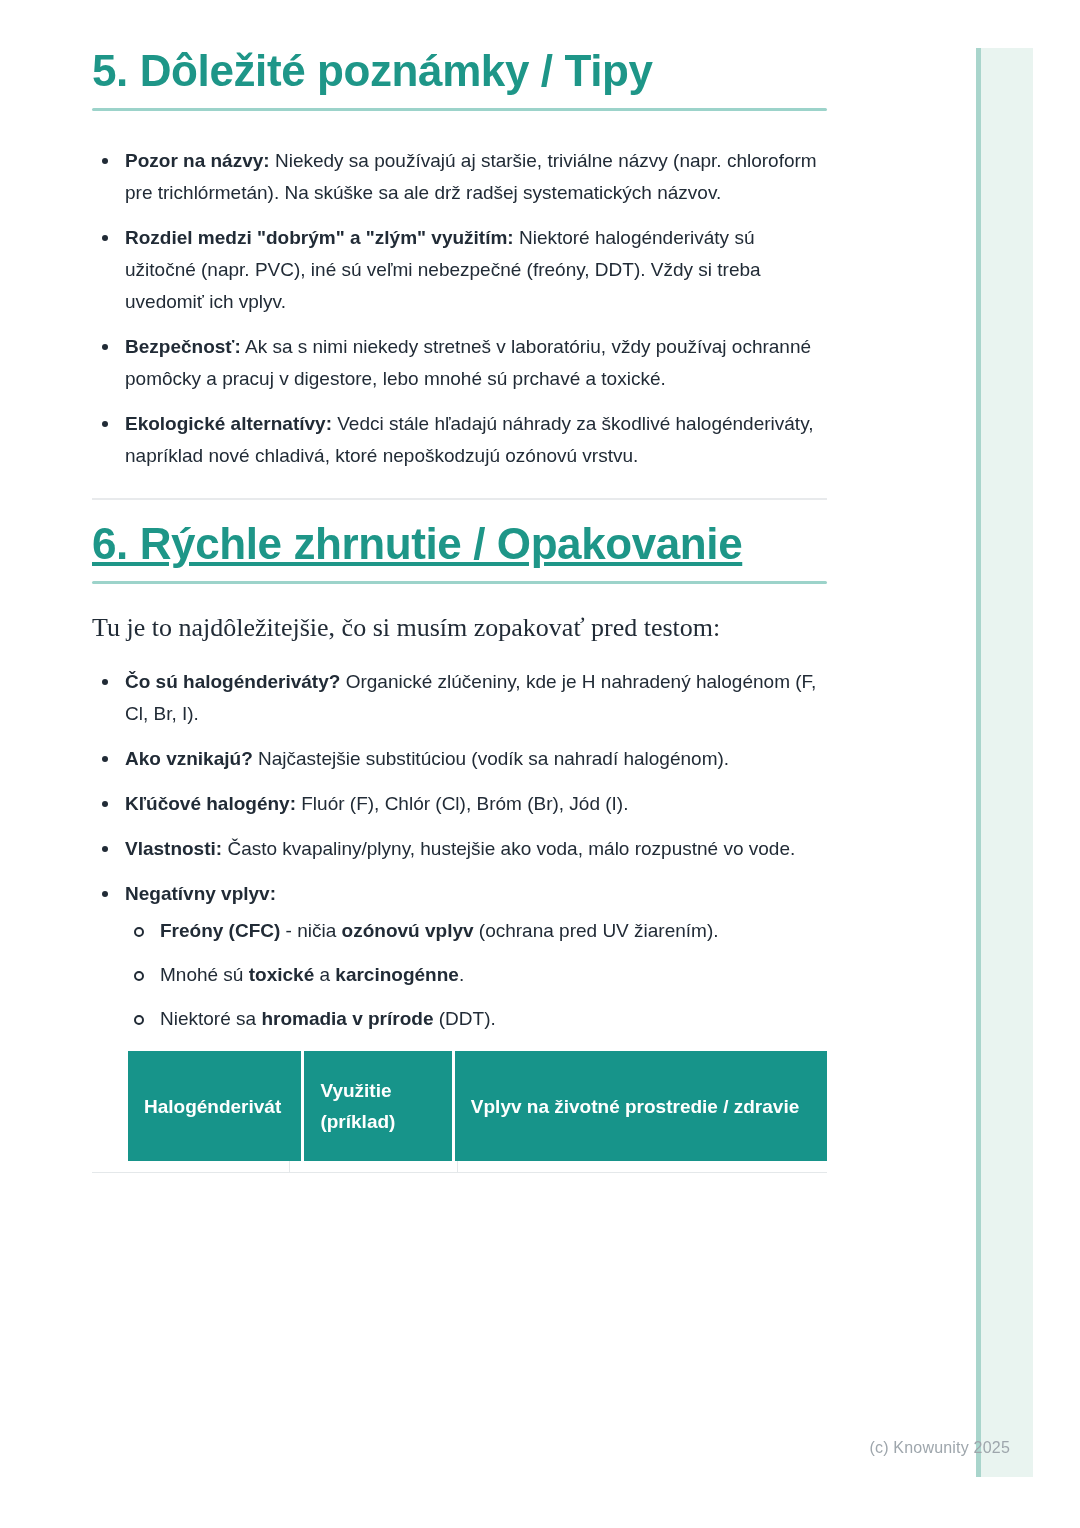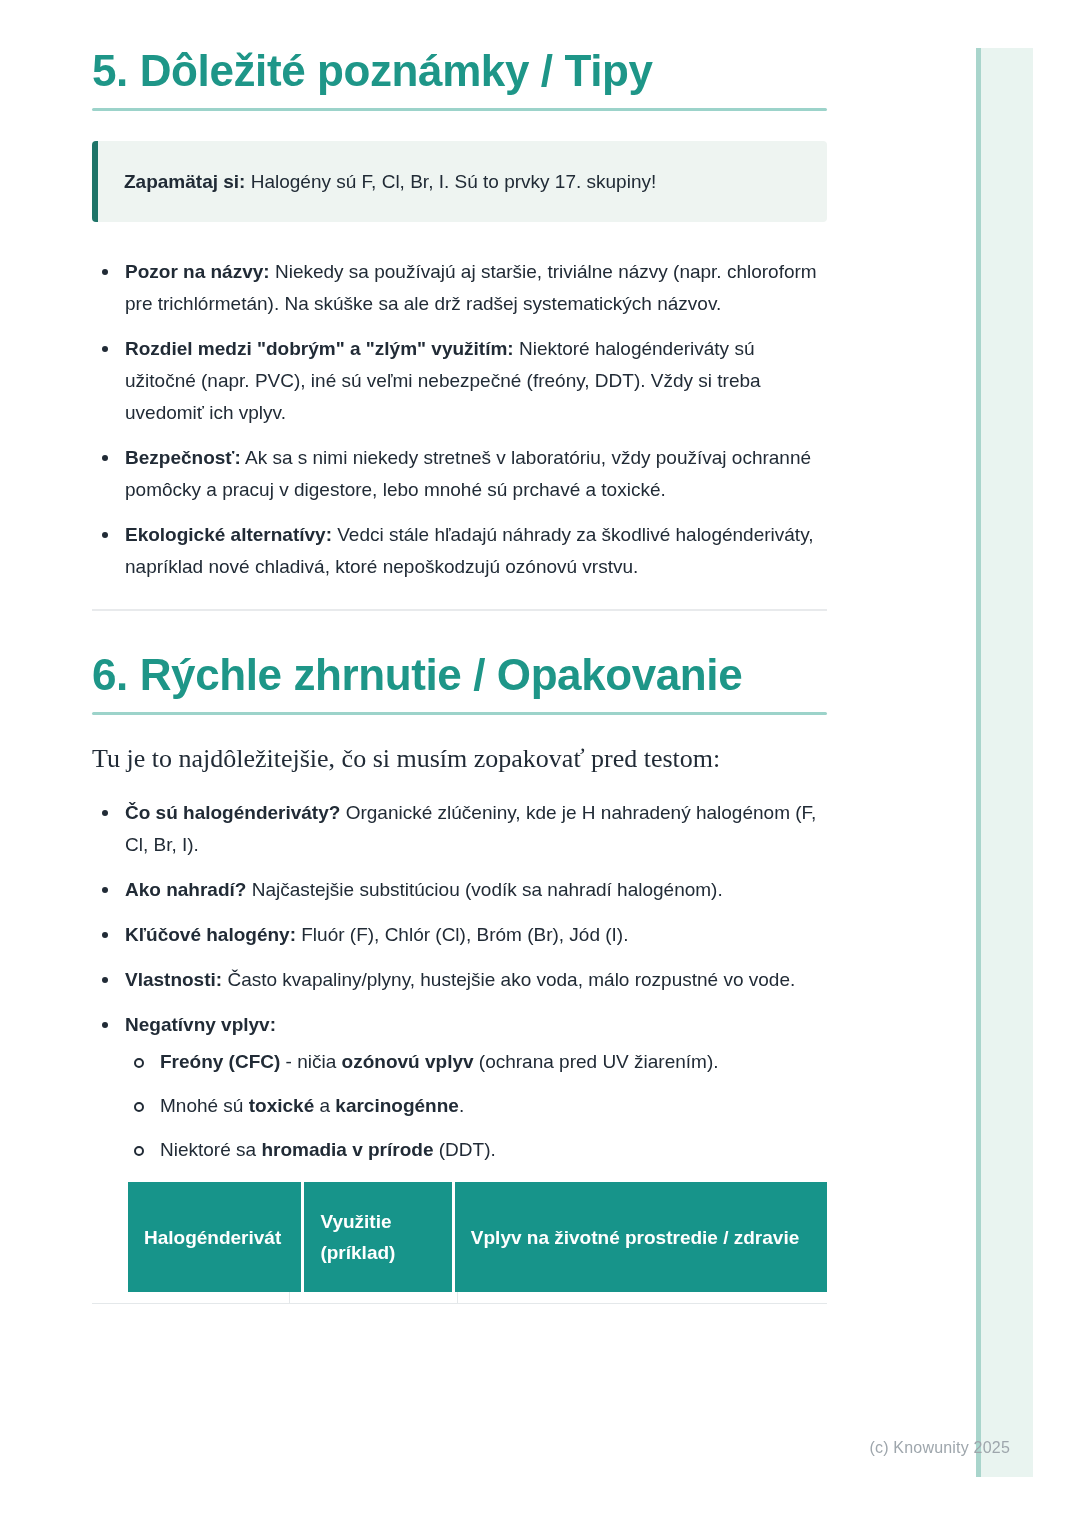--- a/index.html
+++ b/index.html
@@ -31,21 +31,21 @@
   ul.main.second{margin-top:22px;}
   .marker{display:block;position:absolute;}
   .marker.dot{left:10px;top:13px;width:6px;height:6px;border-radius:50%;background:#212B36;}
   ul.sub{list-style:none;margin:5px 0 0 0;padding:0;}
   ul.sub > li{position:relative;padding-left:35px;margin-bottom:12px;font-size:19px;line-height:32px;}
   .marker.ring{left:9px;top:12px;width:6px;height:6px;border-radius:50%;border:2px solid #212B36;background:transparent;}
 
   strong{font-weight:700;}
 
   .section-divider{height:2px;background:#E8EAEC;margin-top:26px;}
-  h2.second{margin-top:45px;}
+  h2.second{margin-top:25px;text-decoration:underline;}
   .intro{margin:28px 0 4px 0;font-size:26px;line-height:32px;font-family:Liberation Serif, serif;}
 
   .summary-table{margin-top:16px;width:735px;}
   .thead{display:flex;padding-left:36px;}
   .th{
     box-sizing:border-box;background:#17948A;color:#ffffff;
     font-weight:700;font-size:19px;line-height:31px;
     padding:24px 16px;display:flex;align-items:center;
   }
   .th-1{width:198px;border-right:3px solid #ffffff;}
@@ -69,23 +69,20 @@
 <body>
 
 <div class="stripe-bg"></div>
 <div class="stripe-line"></div>
 
 <div class="content">
 
   <h2>5. Dôležité poznámky / Tipy</h2>
   <div class="h2-rule"></div>
 
-  <div class="callout">
-    <span><strong>Zapamätaj si:</strong> Halogény sú F, Cl, Br, I. Sú to prvky 17. skupiny!</span>
-  </div>
 
   <ul class="main">
     <li>
       <span class="marker dot"></span>
       <span class="li-text"><strong>Pozor na názvy:</strong> Niekedy sa používajú aj staršie, triviálne názvy (napr. chloroform pre trichlórmetán). Na skúške sa ale drž radšej systematických názvov.</span>
     </li>
     <li>
       <span class="marker dot"></span>
       <span class="li-text"><strong>Rozdiel medzi "dobrým" a "zlým" využitím:</strong> Niektoré halogénderiváty sú užitočné (napr. PVC), iné sú veľmi nebezpečné (freóny, DDT). Vždy si treba uvedomiť ich vplyv.</span>
     </li>
@@ -106,21 +103,21 @@
 
   <p class="intro">Tu je to najdôležitejšie, čo si musím zopakovať pred testom:</p>
 
   <ul class="main second">
     <li>
       <span class="marker dot"></span>
       <span class="li-text"><strong>Čo sú halogénderiváty?</strong> Organické zlúčeniny, kde je H nahradený halogénom (F, Cl, Br, I).</span>
     </li>
     <li>
       <span class="marker dot"></span>
-      <span class="li-text"><strong>Ako nahradí?</strong> Najčastejšie substitúciou (vodík sa nahradí halogénom).</span>
+      <span class="li-text"><strong>Ako vznikajú?</strong> Najčastejšie substitúciou (vodík sa nahradí halogénom).</span>
     </li>
     <li>
       <span class="marker dot"></span>
       <span class="li-text"><strong>Kľúčové halogény:</strong> Fluór (F), Chlór (Cl), Bróm (Br), Jód (I).</span>
     </li>
     <li>
       <span class="marker dot"></span>
       <span class="li-text"><strong>Vlastnosti:</strong> Často kvapaliny/plyny, hustejšie ako voda, málo rozpustné vo vode.</span>
     </li>
     <li>

